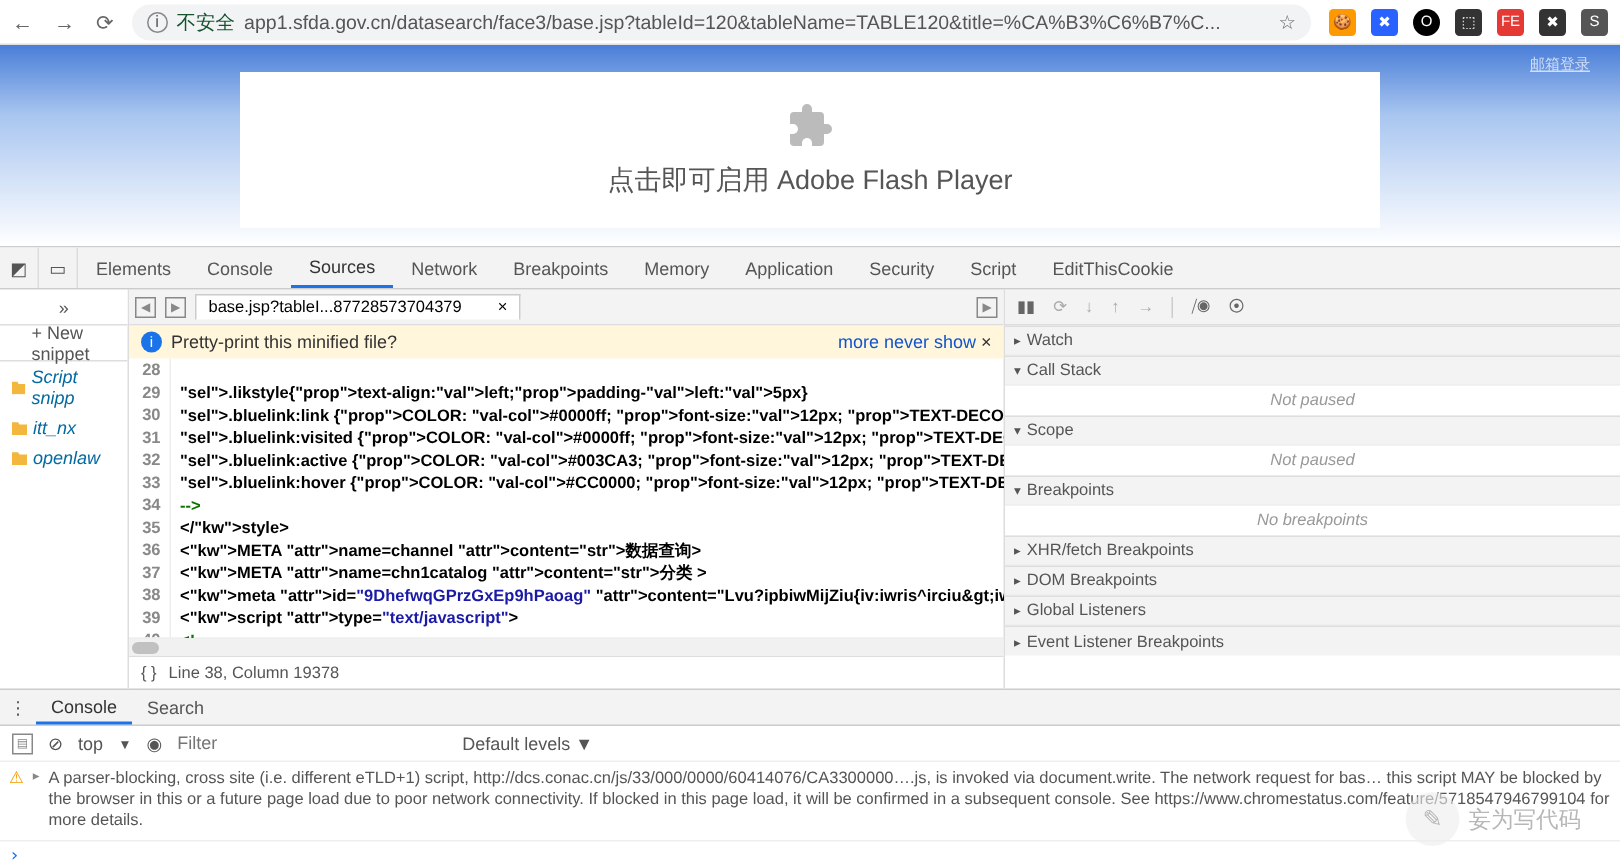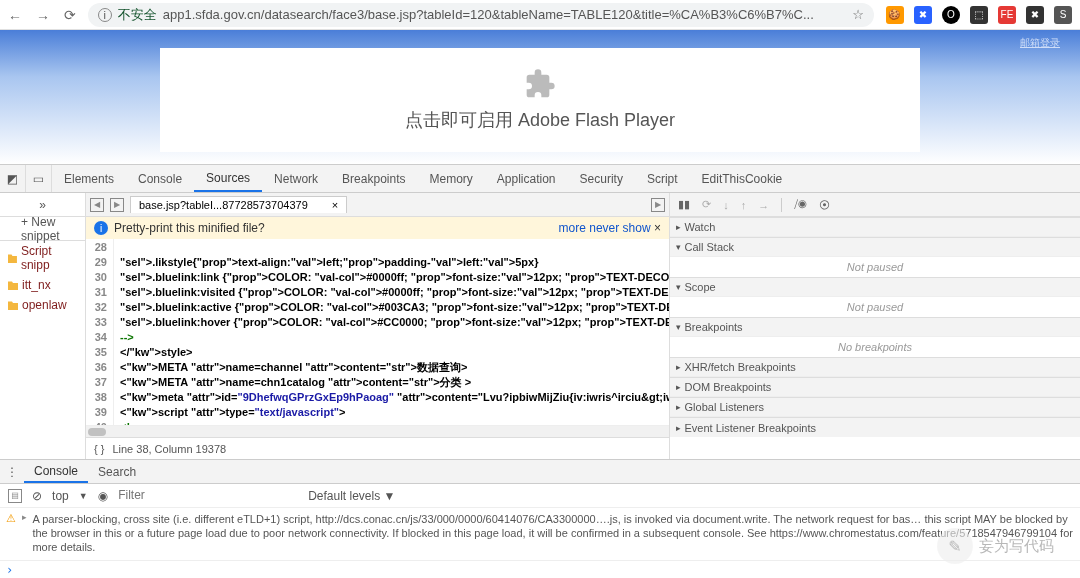--- a/index.html
+++ b/index.html
@@ -21,21 +21,21 @@
 
 .devtools { height: 295px; border-top: 1px solid #ccc; display: flex; flex-direction: column; }
 .dt-tabs { height: 28px; display: flex; align-items: stretch; border-bottom: 1px solid #ccc; background: #f3f3f3; font-size: 12px; color: #555; }
 .dt-tabs .icon-btn { width: 26px; display: flex; align-items: center; justify-content: center; cursor: pointer; border-right: 1px solid #ddd; }
 .dt-tabs .tab { padding: 0 12px; display: flex; align-items: center; cursor: pointer; }
 .dt-tabs .tab.active { color: #333; border-bottom: 2px solid #1a73e8; }
 
 .dt-body { flex: 1; display: flex; overflow: hidden; }
 .dt-left { width: 86px; border-right: 1px solid #ddd; display: flex; flex-direction: column; }
 .snippet-hdr { height: 24px; display: flex; align-items: center; padding: 0 21px; border-bottom: 1px solid #ddd; color: #555; }
-.file-item { display: flex; align-items: center; gap: 4px; padding: 3px 8px; color: #7f1d1d; cursor: pointer; }
+.file-item { display: flex; align-items: center; gap: 4px; padding: 3px 8px; color: #0369a1; cursor: pointer; font-style: italic; }
 .folder-icon { width: 10px; height: 10px; background: #f4b73e; clip-path: polygon(0 15%, 40% 15%, 50% 30%, 100% 30%, 100% 100%, 0 100%); }
 
 .dt-center { flex: 1; display: flex; flex-direction: column; border-right: 1px solid #ddd; overflow: hidden; }
 .file-tabs { height: 24px; display: flex; align-items: center; border-bottom: 1px solid #ddd; background: #f3f3f3; padding: 0 4px; gap: 6px; }
 .file-tab { background: #fff; border: 1px solid #ccc; border-bottom: none; padding: 2px 8px; font-size: 11px; display: flex; align-items: center; gap: 24px; }
 .pretty-bar { height: 22px; display: flex; align-items: center; padding: 0 8px; background: #fff6db; font-size: 12px; color: #333; justify-content: space-between; }
 .pretty-bar .left { display: flex; align-items: center; gap: 6px; }
 .pretty-bar a { color: #1155cc; text-decoration: none; }
 .code-area { flex: 1; display: flex; font-family: Consolas, monospace; font-size: 11px; overflow: hidden; position: relative; font-weight: bold; }
 .gutter { width: 28px; background: #fff; text-align: right; padding-right: 6px; color: #888; border-right: 1px solid #eee; line-height: 15px; padding-top: 1px;}

